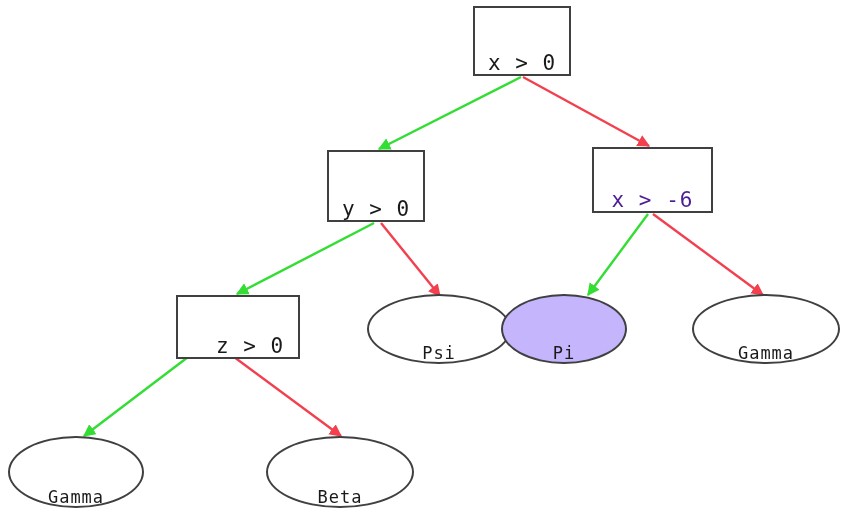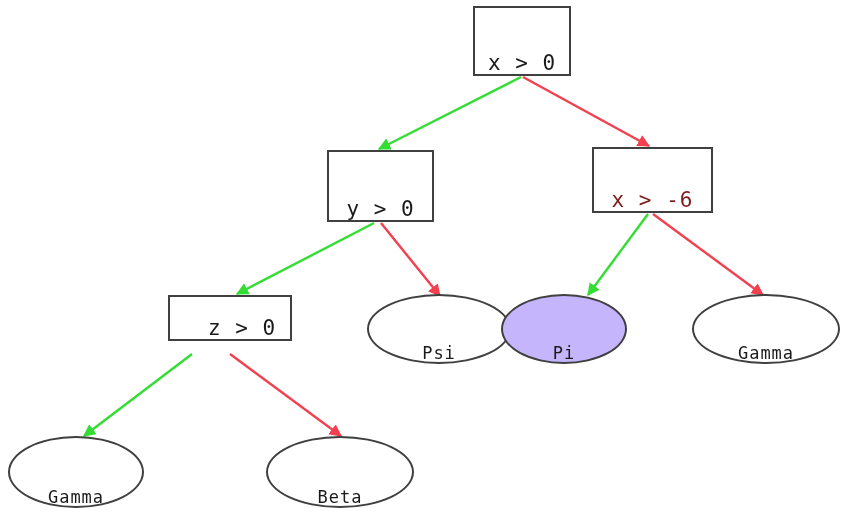--- a/index.html
+++ b/index.html
@@ -76,27 +76,27 @@
         <line x1="653" y1="214" x2="763" y2="295" stroke="#f2404f" stroke-width="2.4" marker-end="url(#arrow-red)"></line>
         <line x1="192" y1="354" x2="84" y2="436" stroke="#33dd33" stroke-width="2.4" marker-end="url(#arrow-green)"></line>
         <line x1="230" y1="354" x2="341" y2="436" stroke="#f2404f" stroke-width="2.4" marker-end="url(#arrow-red)"></line>
       </g>
   </svg>
 
   <div id="node-layer">
       <div class="node decision" style="left: 473px; top: 6px; width: 98px; height: 70px; border-color: rgb(64, 64, 64); background: rgb(255, 255, 255); color: rgb(26, 26, 26);">
         <span class="node-label">x &gt; 0</span>
       </div>
-      <div class="node decision" style="left: 327px; top: 150px; width: 107px; height: 72px; border-color: rgb(64, 64, 64); background: rgb(255, 255, 255); color: rgb(26, 26, 26);">
+      <div class="node decision" style="left: 327px; top: 150px; width: 98px; height: 72px; border-color: rgb(64, 64, 64); background: rgb(255, 255, 255); color: rgb(26, 26, 26);">
         <span class="node-label">y &gt; 0</span>
       </div>
-      <div class="node decision" style="left: 592px; top: 147px; width: 121px; height: 66px; border-color: rgb(64, 64, 64); background: rgb(255, 255, 255); color: #7f1d1d;">
+      <div class="node decision" style="left: 592px; top: 147px; width: 121px; height: 66px; border-color: rgb(64, 64, 64); background: rgb(255, 255, 255); color: #4c1d95;">
         <span class="node-label">x &gt; -6</span>
       </div>
-      <div class="node decision" style="left: 168px; top: 295px; width: 124px; height: 46px; border-color: rgb(64, 64, 64); background: rgb(255, 255, 255); color: rgb(26, 26, 26); padding-left: 24px;">
+      <div class="node decision" style="left: 176px; top: 295px; width: 124px; height: 64px; border-color: rgb(64, 64, 64); background: rgb(255, 255, 255); color: rgb(26, 26, 26); padding-left: 24px;">
         <span class="node-label">z &gt; 0</span>
       </div>
       <div class="node leaf" style="left: 367px; top: 294px; width: 144px; height: 70px; border-color: rgb(64, 64, 64); background: rgb(255, 255, 255); color: rgb(26, 26, 26);">
         <span class="node-label">Psi</span>
       </div>
       <div class="node leaf" style="left: 501px; top: 294px; width: 126px; height: 70px; border-color: rgb(64, 64, 64); background: #c4b5fd; color: rgb(26, 26, 26);">
         <span class="node-label">Pi</span>
       </div>
       <div class="node leaf" style="left: 692px; top: 294px; width: 148px; height: 70px; border-color: rgb(64, 64, 64); background: rgb(255, 255, 255); color: rgb(26, 26, 26);">
         <span class="node-label">Gamma</span>

